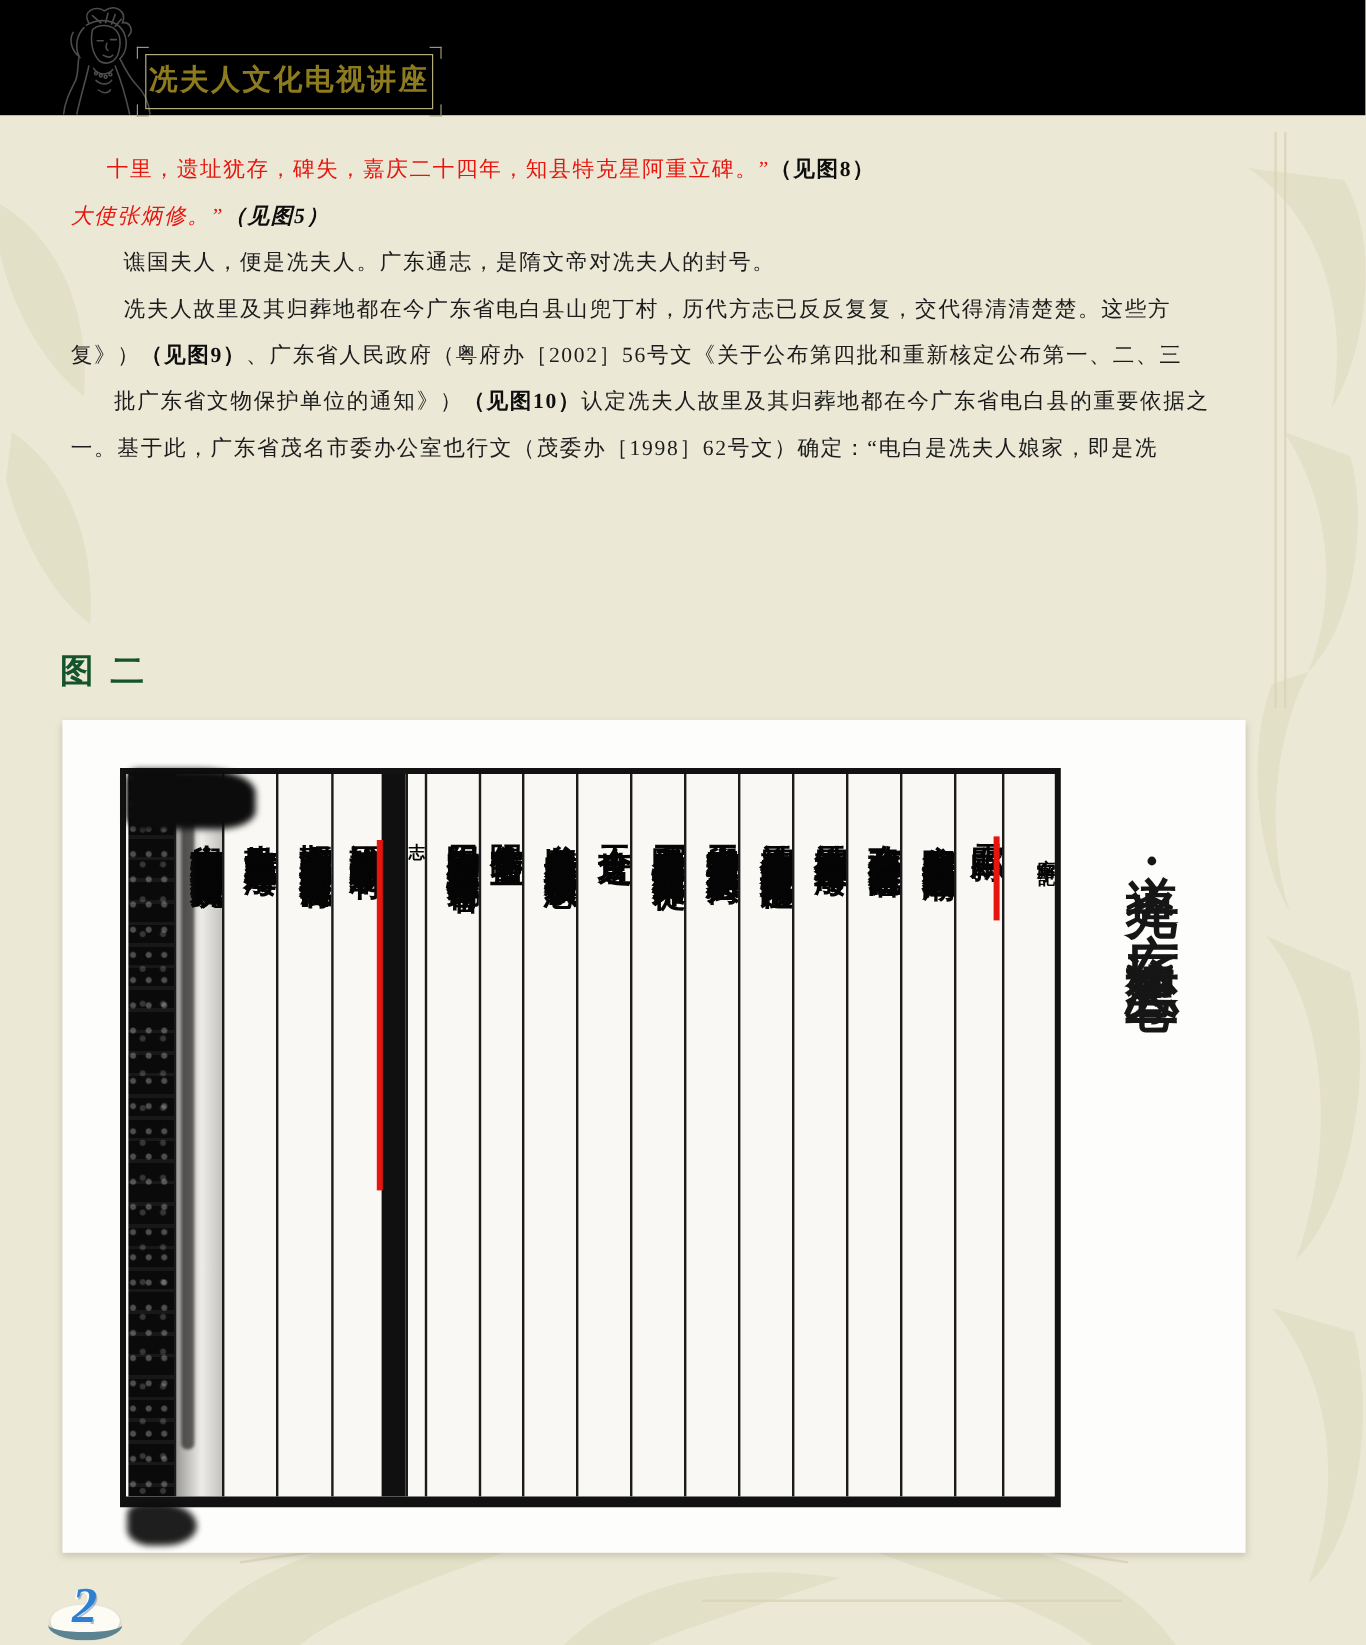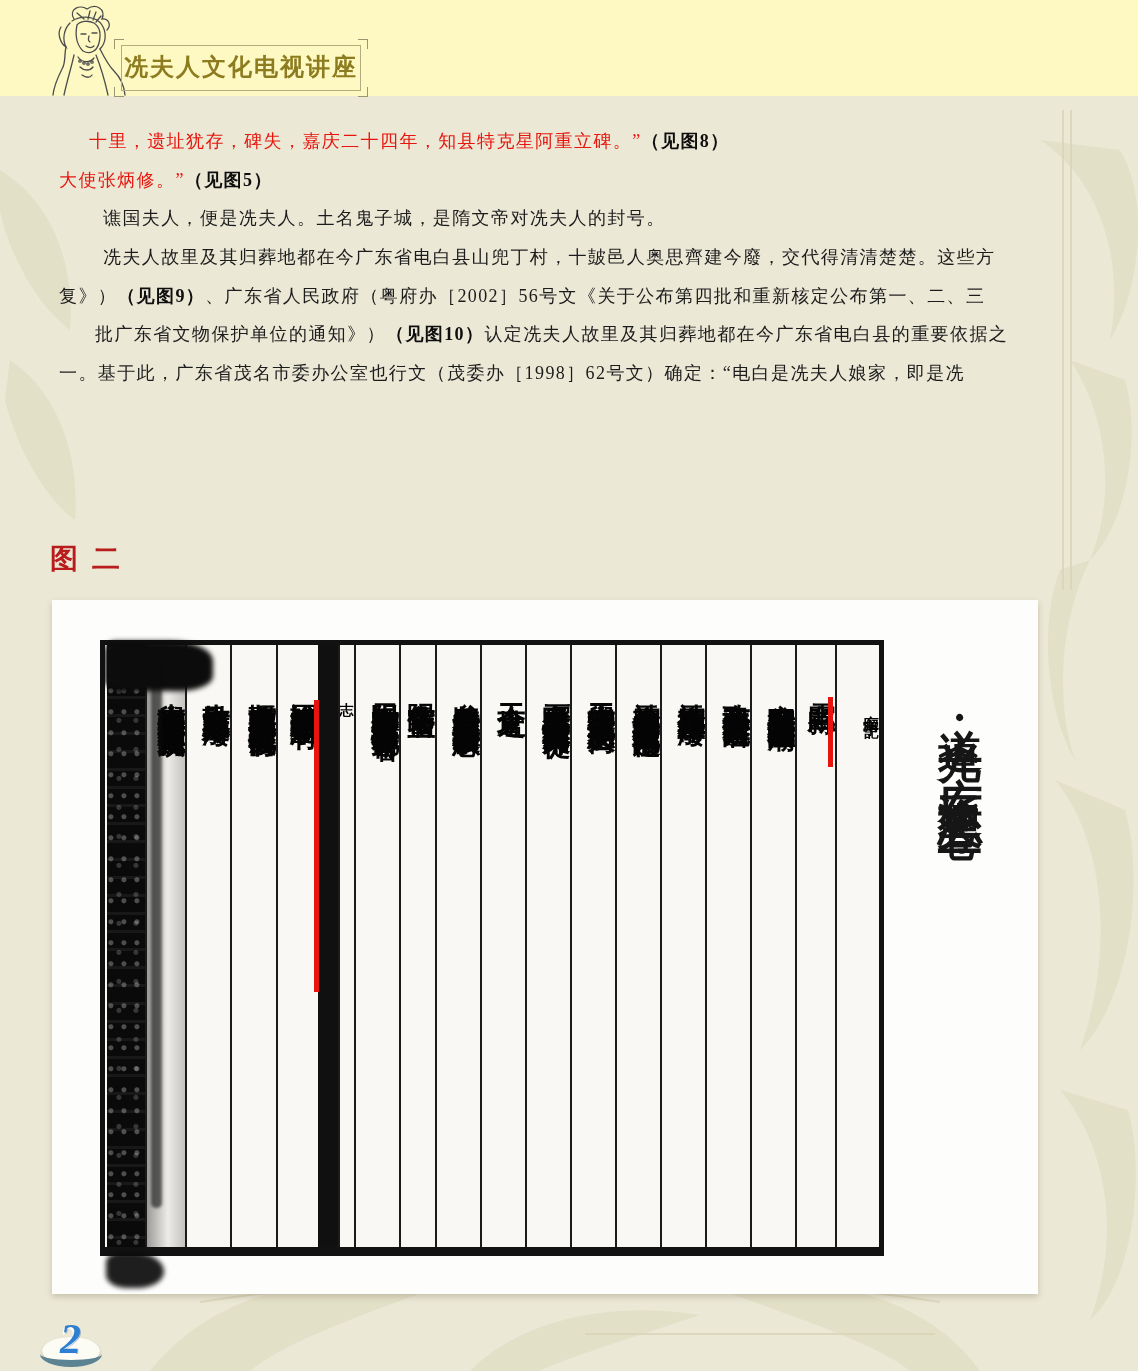--- a/index.html
+++ b/index.html
@@ -10,21 +10,21 @@
   }
   :root{
     --red:#e8150e;
     --ink:#1c1c1c;
     --olive:#8d7b1f;
     --blue:#2e7ed2;
   }
   
   #watermark{position:absolute;inset:0;z-index:0;pointer-events:none}
   
-  #header-strip{position:absolute;left:0;top:0;width:1138px;height:96px;background:#fef9c3;z-index:2}
+  #header-strip{position:absolute;left:0;top:0;width:1138px;height:96px;background:#000000;z-index:2}
   #portrait{position:absolute;left:44px;top:3px;width:86px;height:93px}
   #title-frame{
     position:absolute;left:121px;top:45px;width:240px;height:46px;
     border:1.5px solid #b4ac7e;box-sizing:border-box;
   }
   .corner-orn{position:absolute;width:9px;height:9px}
   .corner-orn.tl{left:-8px;top:-7px;border-left:1.5px solid #9a966f;border-top:1.5px solid #9a966f}
   .corner-orn.tr{right:-8px;top:-7px;border-right:1.5px solid #9a966f;border-top:1.5px solid #9a966f}
   .corner-orn.bl{left:-8px;bottom:-7px;border-left:1.5px solid #9a966f;border-bottom:1.5px solid #9a966f}
   .corner-orn.br{right:-8px;bottom:-7px;border-right:1.5px solid #9a966f;border-bottom:1.5px solid #9a966f}
@@ -37,21 +37,21 @@
   .tline{
     height:38.7px;line-height:38.7px;font-size:18px;letter-spacing:1.4px;
     white-space:nowrap;color:var(--ink);
   }
   .seg-red{color:var(--red)}
   .seg-black{color:var(--ink)}
   .seg-bb{color:#0e0e0e;font-weight:700}
   
   #figure-label{
     position:absolute;left:50px;top:540px;z-index:2;
-    font-size:28px;font-weight:900;color:#b91c1c;letter-spacing:14px;
+    font-size:28px;font-weight:900;color:#14532d;letter-spacing:14px;
   }
   
   #figure{
     position:absolute;left:52px;top:600px;width:986px;height:694px;
     background:#fdfdfb;z-index:2;box-shadow:0 3px 6px rgba(90,85,55,.25);
   }
   #scan-frame{
     position:absolute;left:48px;top:40px;width:784px;height:616px;box-sizing:border-box;
     border:5px solid #121212;border-bottom-width:9px;background:#f9f8f4;
   }
@@ -163,23 +163,23 @@
     <span class="corner-orn tl"></span>
     <span class="corner-orn tr"></span>
     <span class="corner-orn bl"></span>
     <span class="corner-orn br"></span>
     <span id="title-text">冼夫人文化电视讲座</span>
   </div>
 </div>
 
 <div id="body-text">
     <div class="tline" style="padding-left: 30px;"><span class="seg-red">十里，遗址犹存，碑失，嘉庆二十四年，知县特克星阿重立碑。”</span><span class="seg-bb">（见图8）</span></div>
-    <div class="tline" style="padding-left: 0px;"><span class="seg-red">大使张炳修。”</span><span class="seg-bb">（见图5）</span></div>
-    <div class="tline" style="padding-left: 44px;"><span class="seg-black">谯国夫人，便是冼夫人。土名鬼子城，是隋文帝对冼夫人的封号。</span></div>
-    <div class="tline" style="padding-left: 44px;"><span class="seg-black">冼夫人故里及其归葬地都在今广东省电白县山兜丁村，十皷邑人奥思齊建今廢，交代得清清楚楚。这些方</span></div>
+    <div class="tline" style="padding-left: 0px; font-style: italic;"><span class="seg-red">大使张炳修。”</span><span class="seg-bb">（见图5）</span></div>
+    <div class="tline" style="padding-left: 44px;"><span class="seg-black">谯国夫人，便是冼夫人。广东通志，是隋文帝对冼夫人的封号。</span></div>
+    <div class="tline" style="padding-left: 44px;"><span class="seg-black">冼夫人故里及其归葬地都在今广东省电白县山兜丁村，历代方志已反反复复，交代得清清楚楚。这些方</span></div>
     <div class="tline" style="padding-left: 0px;"><span class="seg-black">复》）</span><span class="seg-bb">（见图9）</span><span class="seg-black">、广东省人民政府（粤府办［2002］56号文《关于公布第四批和重新核定公布第一、二、三</span></div>
     <div class="tline" style="padding-left: 0px; margin-left: 36px;"><span class="seg-black">批广东省文物保护单位的通知》）</span><span class="seg-bb">（见图10）</span><span class="seg-black">认定冼夫人故里及其归葬地都在今广东省电白县的重要依据之</span></div>
     <div class="tline" style="padding-left: 0px;"><span class="seg-black">一。基于此，广东省茂名市委办公室也行文（茂委办［1998］62号文）确定：“电白是冼夫人娘家，即是冼</span></div>
   </div>
 
 <div id="figure-label">图二</div>
 
 <div id="figure">
   <div id="scan-frame">
     <div id="scan-cols">

